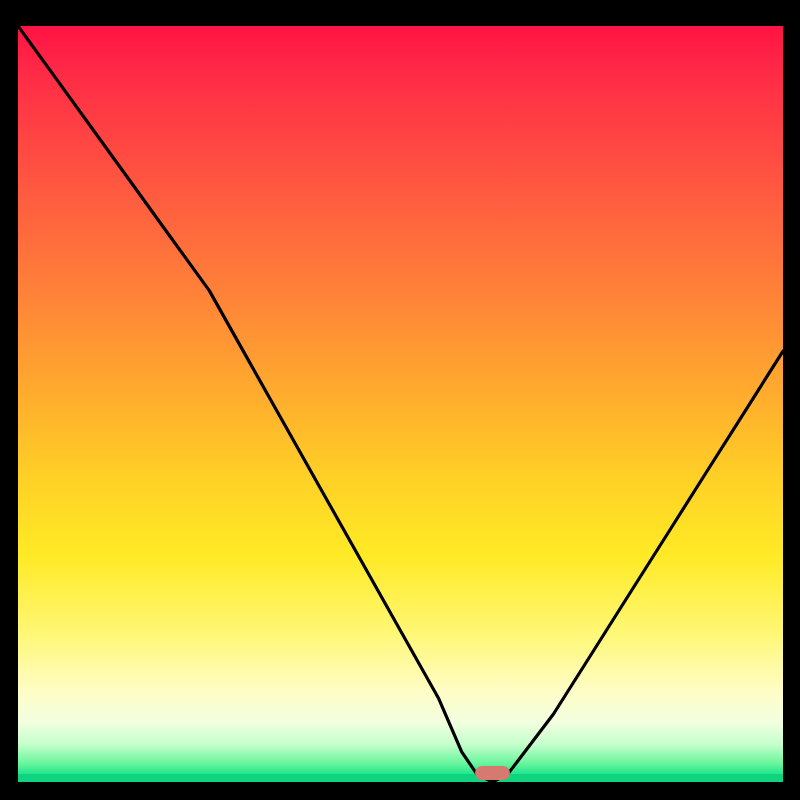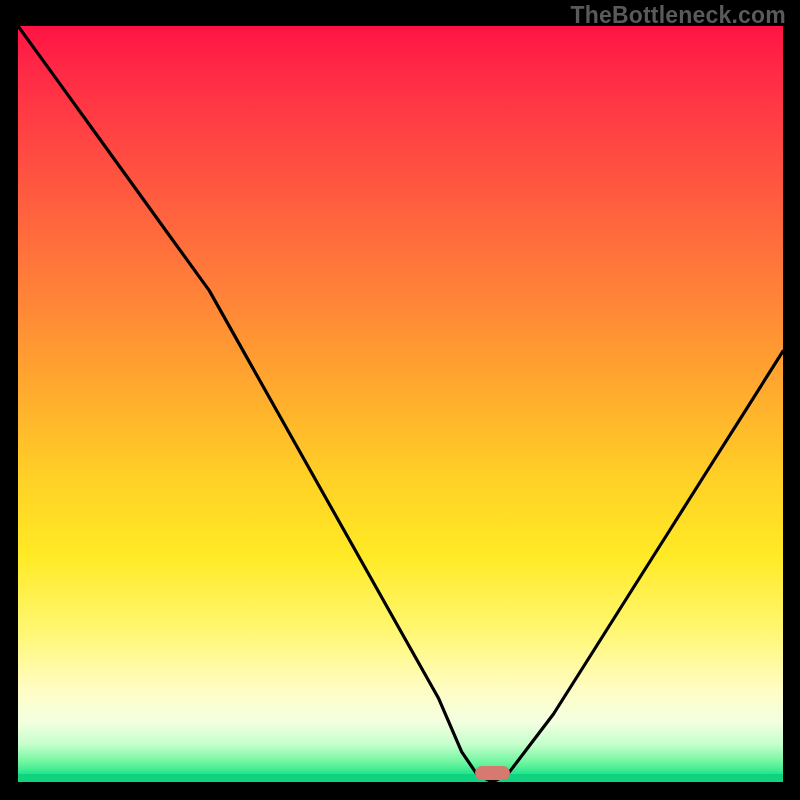--- a/index.html
+++ b/index.html
@@ -76,21 +76,20 @@
     height: 14px;
     border-radius: 7px;
     background: #d6796f;
     z-index: 5;
   }
 </style>
 </head>
 <body>
 
 <div class="frame">
-  <div class="watermark">TheBottleneck.com</div>
 
   <div class="plot-area">
     <svg class="curve" viewBox="0 0 765 756" preserveAspectRatio="none">
       <path id="curve-path" fill="none" stroke="#000" stroke-width="3.2" stroke-linejoin="round" stroke-linecap="round" d="M0.0 0.0 L38.3 52.9 L76.5 105.8 L114.8 158.8 L153.0 211.7 L191.3 264.6 L229.5 332.6 L267.8 400.7 L306.0 468.7 L344.3 536.8 L382.5 604.8 L420.8 672.8 L443.7 725.8 L459.0 748.4 L474.3 756.0 L489.6 748.4 L535.5 688.0 L573.8 627.5 L612.0 567.0 L650.3 506.5 L688.5 446.0 L726.8 385.6 L765.0 325.1"></path>
     </svg>
     <div id="marker" class="marker" style="width: 34.425px; left: 457.087px; bottom: 2px; background: rgb(214, 121, 111);"></div>
   </div>
 </div>
 
 </body></html>

